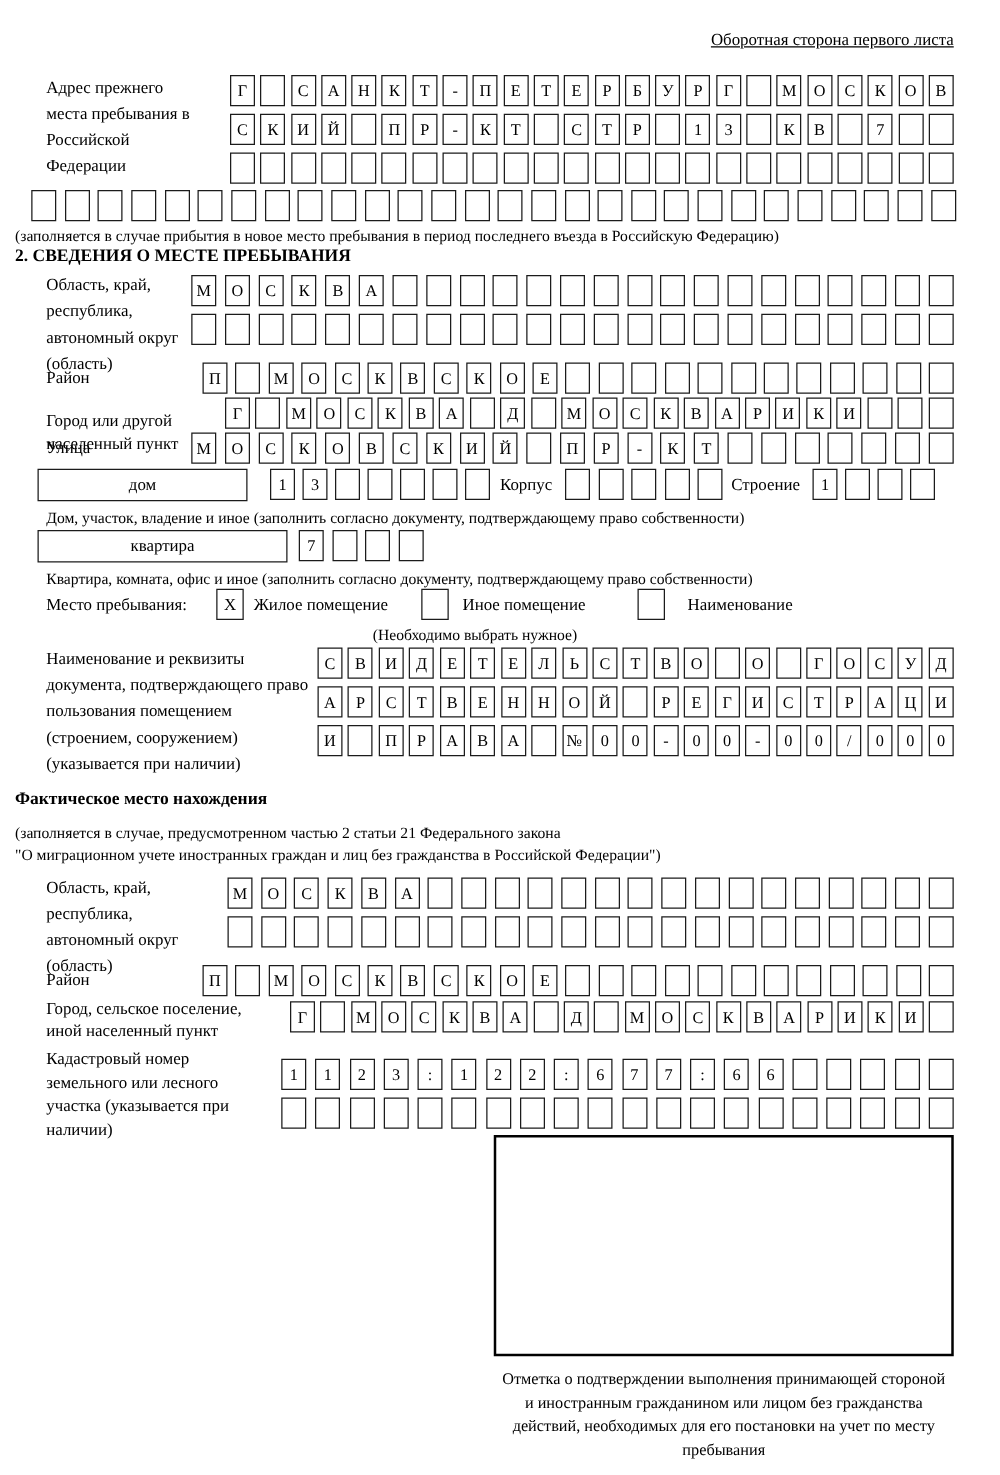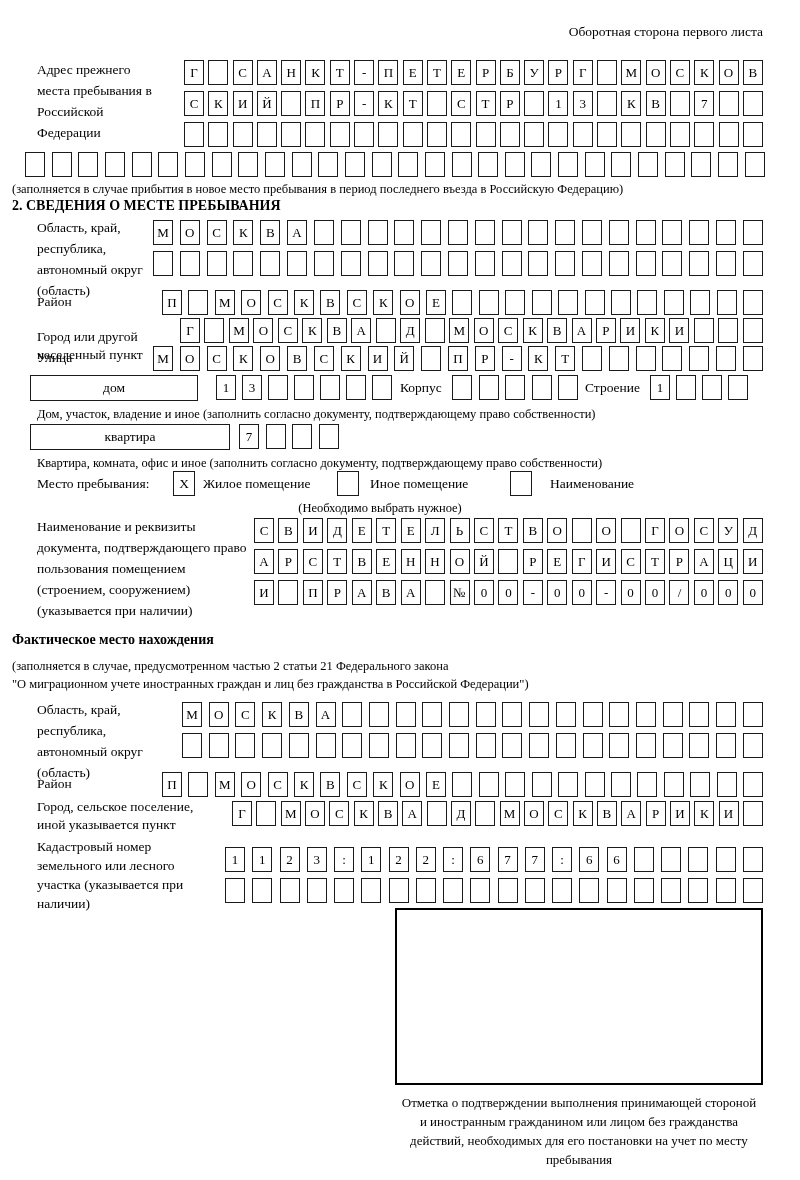--- a/index.html
+++ b/index.html
@@ -55,21 +55,21 @@
     border: 2px solid #000;
     background: #fff;
   }
   .stamp-caption { font-size: 13px; line-height: 1.45; text-align: center; }
 </style>
 </head>
 <body>
 
 <div class="page">
 
-  <div class="abs corner-note" style="top:24px; right:37px;">Оборотная сторона первого листа</div>
+  <div class="abs corner-note" style="top:24px; right:37px;text-decoration:underline;">Оборотная сторона первого листа</div>
 
   <div class="abs lbl" style="top:60px; left:37px; width:122px;">Адрес прежнего места пребывания в Российской Федерации</div>
   <div class="abs cellcol" style="top:60px; left:184px; width:579px;">
     <div class="cells" style="width:579px;">
         <span class="cell">Г</span>
         <span class="cell"></span>
         <span class="cell">С</span>
         <span class="cell">А</span>
         <span class="cell">Н</span>
         <span class="cell">К</span>
@@ -509,21 +509,21 @@
       <span class="cell"></span>
       <span class="cell"></span>
       <span class="cell"></span>
       <span class="cell"></span>
       <span class="cell"></span>
       <span class="cell"></span>
       <span class="cell"></span>
       <span class="cell"></span>
     </div>
 
-  <div class="abs lbl" style="top:798px; left:37px; width:188px; line-height:1.3;">Город, сельское поселение, иной указывается пункт</div>
+  <div class="abs lbl" style="top:798px; left:37px; width:188px; line-height:1.3;">Город, сельское поселение, иной населенный пункт</div>
   <div class="abs cells" style="top:801px; left:232px; width:531px;">
       <span class="cell">Г</span>
       <span class="cell"></span>
       <span class="cell">М</span>
       <span class="cell">О</span>
       <span class="cell">С</span>
       <span class="cell">К</span>
       <span class="cell">В</span>
       <span class="cell">А</span>
       <span class="cell"></span>

